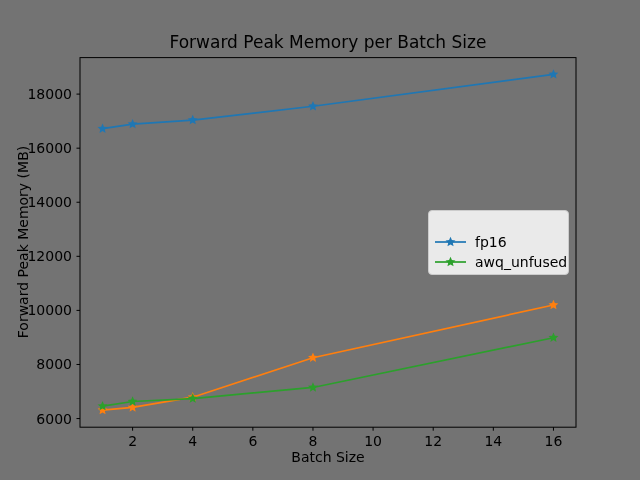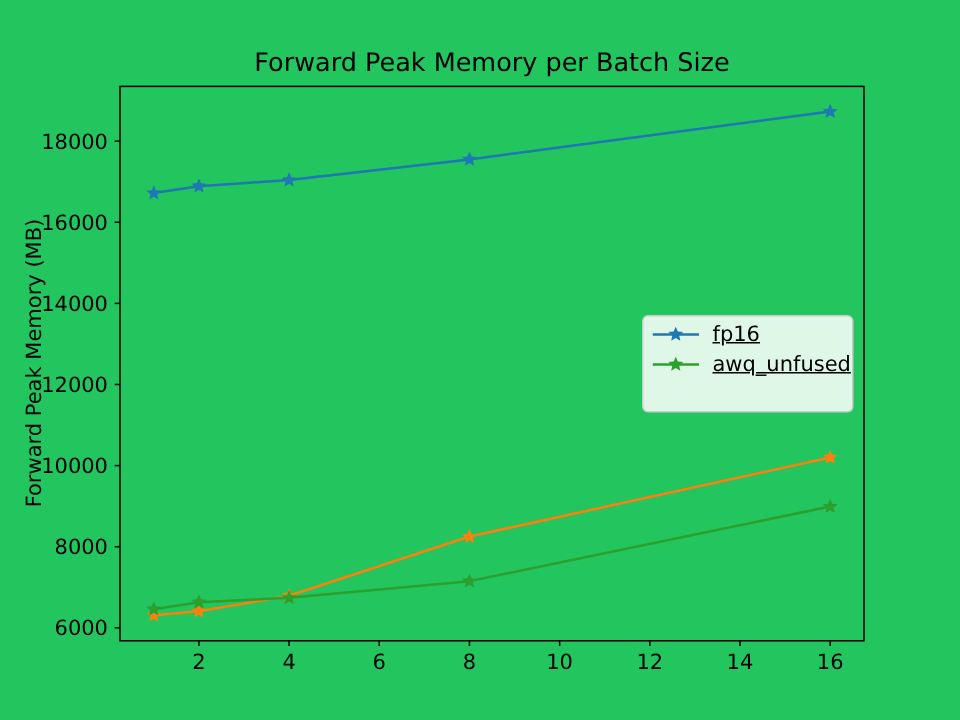--- a/index.html
+++ b/index.html
@@ -1,19 +1,19 @@
 <!DOCTYPE html>
 <html><head>
 <meta charset="utf-8">
 <style>
   html, body { margin: 0; padding: 0; background: #ffffff; }
   .figure {
     position: relative;
     width: 640px; height: 480px;
-    background: #22c55e;
+    background: #737373;
     font-family: "DejaVu Sans", sans-serif;
     overflow: hidden;
   }
   .chart-title {
     position: absolute; left: 80px; top: 32px; width: 496px;
     text-align: center; font-size: 17px; color: #000;
   }
   .xlabel {
     position: absolute; left: 80px; top: 449px; width: 496px;
     text-align: center; font-size: 14px; color: #000;
@@ -24,21 +24,21 @@
     font-size: 14px; color: #000; white-space: nowrap;
   }
   #plot { position: absolute; left: 0; top: 0; }
   #plot text { font-family: "DejaVu Sans", sans-serif; }
   .legend {
     position: absolute; left: 428px; top: 210px;
     width: 141px; height: 65px; box-sizing: border-box;
     border: 1px solid #cccccc; border-radius: 4px;
     background: rgba(255,255,255,0.85);
     padding: 2px 6px;
-    display: flex; flex-direction: column; justify-content: flex-start; text-decoration: underline;
+    display: flex; flex-direction: column; justify-content: flex-end;
   }
   .legend-row { display: flex; align-items: center; gap: 9px; height: 20px; }
   .legend-row svg { flex: 0 0 auto; display: block; }
   .legend-label { font-size: 14px; color: #000; white-space: nowrap; }
 </style>
 </head>
 <body>
 
 <div class="figure">
   <div class="chart-title">Forward Peak Memory per Batch Size</div>
@@ -89,20 +89,21 @@
       <path d="M553.45 299.79L554.87 303.05L558.40 303.38L555.74 305.73L556.51 309.20L553.45 307.39L550.40 309.20L551.17 305.73L548.51 303.38L552.04 303.05Z" fill="#ff7f0e"></path>
       <polyline points="102.55,406.11 132.61,401.51 192.73,398.54 312.97,387.46 553.45,337.71" fill="none" stroke="#2ca02c" stroke-width="1.7"></polyline>
       <path d="M102.55 400.91L103.96 404.17L107.49 404.50L104.83 406.85L105.60 410.32L102.55 408.51L99.49 410.32L100.26 406.85L97.60 404.50L101.13 404.17Z" fill="#2ca02c"></path>
       <path d="M132.61 396.31L134.02 399.57L137.55 399.91L134.89 402.26L135.66 405.72L132.61 403.91L129.55 405.72L130.32 402.26L127.66 399.91L131.20 399.57Z" fill="#2ca02c"></path>
       <path d="M192.73 393.34L194.14 396.60L197.67 396.93L195.01 399.28L195.78 402.75L192.73 400.94L189.67 402.75L190.44 399.28L187.78 396.93L191.32 396.60Z" fill="#2ca02c"></path>
       <path d="M312.97 382.26L314.38 385.51L317.92 385.85L315.25 388.20L316.03 391.66L312.97 389.86L309.91 391.66L310.69 388.20L308.02 385.85L311.56 385.51Z" fill="#2ca02c"></path>
       <path d="M553.45 332.51L554.87 335.76L558.40 336.10L555.74 338.45L556.51 341.91L553.45 340.11L550.40 341.91L551.17 338.45L548.51 336.10L552.04 335.76Z" fill="#2ca02c"></path>
     </svg>
 
   <div class="ylabel">Forward Peak Memory (MB)</div>
+  <div class="xlabel">Batch Size</div>
 
   <div class="legend">
     <div class="legend-row">
       <svg class="legend-sample" width="31" height="14">
           <line x1="0" y1="7" x2="31" y2="7" stroke="#1f77b4" stroke-width="1.7"></line>
           <path d="M15.50 1.80L16.91 5.06L20.45 5.39L17.78 7.74L18.56 11.21L15.50 9.40L12.44 11.21L13.22 7.74L10.55 5.39L14.09 5.06Z" fill="#1f77b4"></path>
         </svg>
       <span class="legend-label">fp16</span>
     </div>
     <div class="legend-row">

